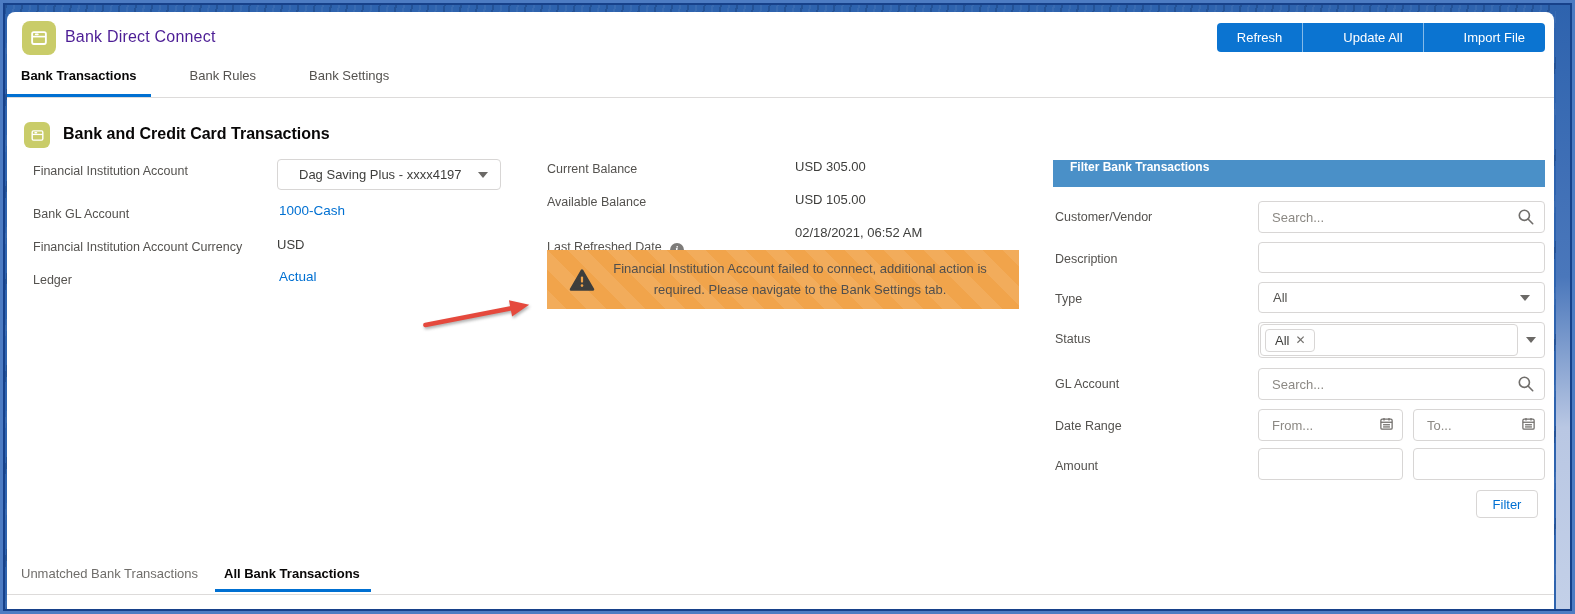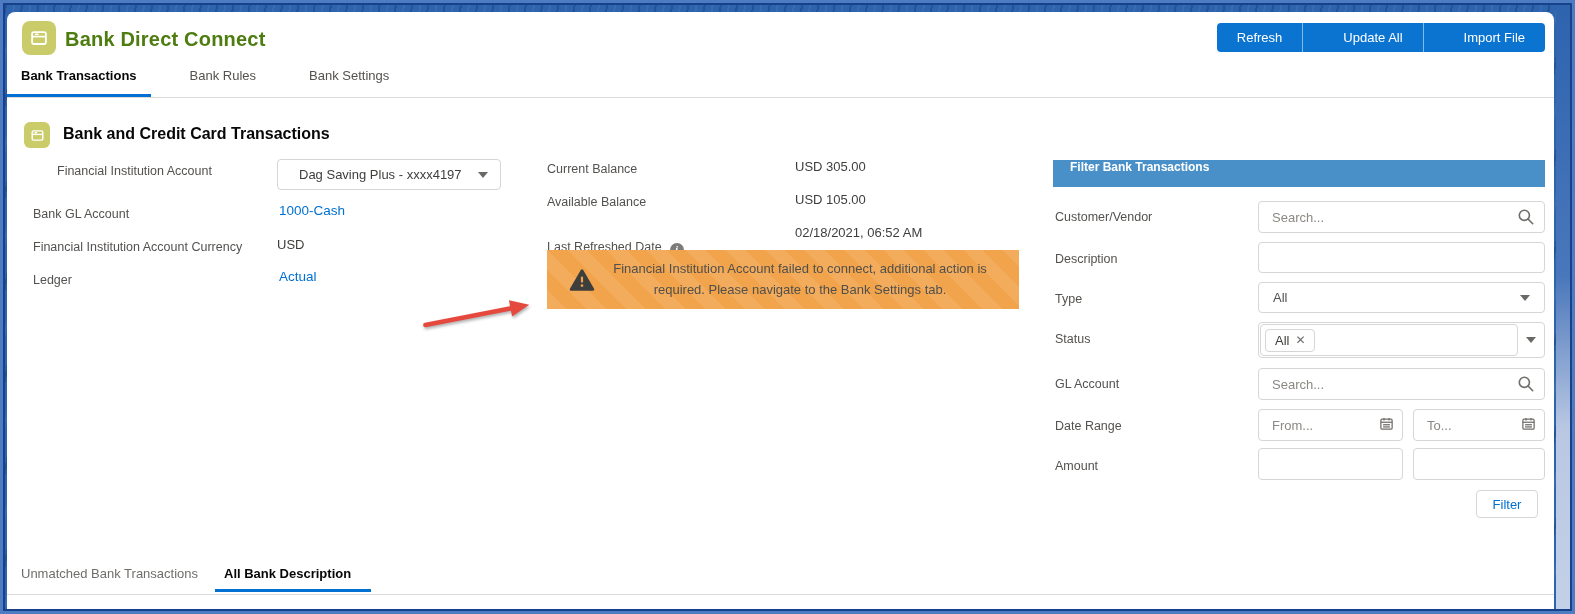--- a/index.html
+++ b/index.html
@@ -10,21 +10,21 @@
   }
   .right-gutter { position:absolute; top:0; right:0; width:14px; height:100%;
     background:linear-gradient(180deg, #2e63ae 0%, #4a77bb 45%, #b9c7e3 70%, #c3d0e8 100%); }
   .card { position:absolute; left:2px; top:7px; right:16px; bottom:0; background:#fff; border-radius:8px 8px 0 0; }
 
   
   .app-icon { position:absolute; left:15px; top:9px; width:34px; height:34px; border-radius:8px; background:#c9cc69;
     display:flex; align-items:center; justify-content:center; }
   .section-icon { position:absolute; left:17px; top:110px; width:26px; height:26px; border-radius:6px; background:#c9cc69;
     display:flex; align-items:center; justify-content:center; }
-  .app-title { position:absolute; left:58px; top:16px; font-size:20px; font-weight:700; color:#4d7c0f; letter-spacing:.2px; }
+  .app-title { position:absolute; left:58px; top:16px; font-size:16px; font-weight:400; color:#4c1d95; letter-spacing:.2px; }
   .btn-group { position:absolute; top:11px; right:9px; height:29px; display:flex; background:#0b74d1; border-radius:4px; overflow:hidden; }
   .btn-group .grp-btn { color:#fff; font-size:13px; padding:0 20px; display:flex; align-items:center; cursor:pointer; background:transparent; border:none; font-family:inherit; }
   .btn-group .grp-btn + .grp-btn { border-left:1px solid rgba(255,255,255,.5);padding-left:40px; }
 
   .tabs { position:absolute; left:0; top:50px; height:35px; display:flex; }
   .tab { position:relative; font-size:13px; color:#54524f; padding:6px 14px 8px 14px; margin-right:25px; cursor:pointer; }
   .tab.active { font-weight:700; color:#080707; }
   .tab.active .tab-underline { position:absolute; left:0; right:0; bottom:0; height:3.5px; background:#0070d2; }
   .header-divider { position:absolute; left:0; right:0; top:85px; height:1px; background:#dddbda; }
 
@@ -121,21 +121,21 @@
 
       <div class="section-icon">
         <svg width="17" height="17" viewBox="0 0 24 24">
           <rect x="4.5" y="5.5" width="15" height="13" rx="1.8" fill="none" stroke="#fff" stroke-width="2"></rect>
           <line x1="4.5" y1="10.5" x2="19.5" y2="10.5" stroke="#fff" stroke-width="1.8"></line>
           <rect x="7.5" y="7" width="4.2" height="2" rx="1" fill="#fff"></rect>
         </svg>
       </div>
       <div class="section-title">Bank and Credit Card Transactions</div>
 
-      <div class="f-label" style="left:26px; top:152px;margin-left:24px;">Financial Institution Account</div>
+      <div class="f-label" style="left:26px; top:152px;">Financial Institution Account</div>
       <div class="fia-select">
         <span class="sel-text">Dag Saving Plus - xxxx4197</span>
         <span class="caret"></span>
       </div>
 
       <div class="f-label" style="left:26px; top:195px;">Bank GL Account</div>
       <a class="f-link" style="left:272px; top:191px;">1000-Cash</a>
 
       <div class="f-label" style="left:26px; top:228px;">Financial Institution Account Currency</div>
       <div class="f-value" style="left:270px; top:225px;">USD</div>
@@ -241,20 +241,20 @@
       </span>
 
       <div class="fp-label" style="top:447px;">Amount</div>
       <input class="fp-input" style="top: 436px; height: 32px; width: 145px;">
       <input class="fp-input" style="top: 436px; height: 32px; left: 1406px; width: 132px;">
 
       <button class="filter-btn">Filter</button>
 
       <div class="bottom-tabs">
         <div class="btab" style="left:14px;">Unmatched Bank Transactions</div>
-        <div class="btab active" style="left:217px;">All Bank Description</div>
+        <div class="btab active" style="left:217px;">All Bank Transactions</div>
         <div class="btab-underline"></div>
       </div>
       <div class="bottom-divider"></div>
 
     </div>
   </div>
 </div>
 
 </body></html>

